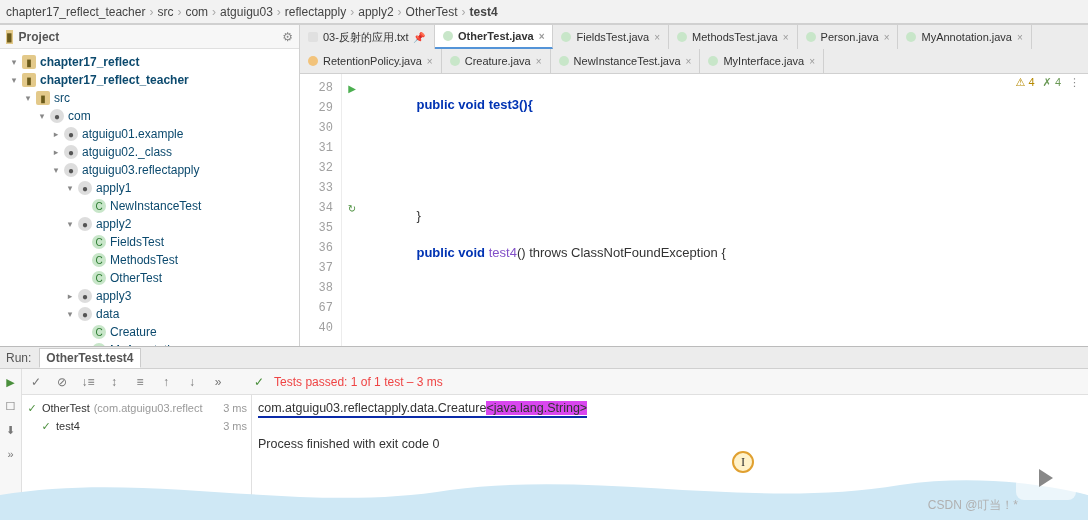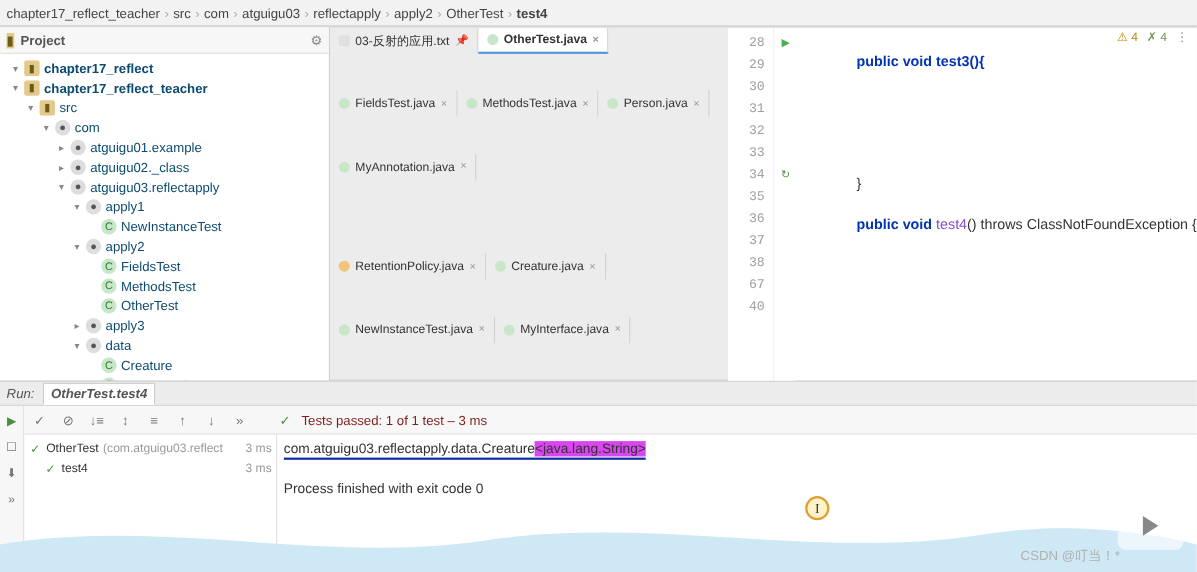--- a/index.html
+++ b/index.html
@@ -12,21 +12,21 @@
 .sidebar-hdr .title { font-weight: 600; color: #555;}
 .tree { flex: 1; overflow: auto; padding: 4px 0; }
 .tree-row { display: flex; align-items: center; height: 18px; padding-right: 6px; white-space: nowrap; }
 .tree-row .arrow { width: 12px; height: 12px; display: inline-flex; align-items: center; justify-content: center; color: #888; font-size: 9px; }
 .tree-row .ticon { width: 14px; height: 14px; margin: 0 4px 0 2px; display: inline-flex; align-items: center; justify-content: center; font-size: 10px; border-radius: 2px;}
 .ticon.folder { background: #e3c98a; color: #6b5b1b; }
 .ticon.pkg { background: #ddd; color: #555; border-radius: 7px;}
 .ticon.cls { background: #c8e6c9; color: #2e7d32; border-radius: 7px;}
 .tree-row .lbl { color: #0c4a6e; }
 .tree-row.bold .lbl { font-weight: 700; }
-.editor { flex: 1; background: #fff; display: flex; flex-direction: row; min-width: 0;}
+.editor { flex: 1; background: #fff; display: flex; flex-direction: column; min-width: 0;}
 .tabs { display: flex; flex-wrap: wrap; border-bottom: 1px solid #d0d0d0; background: #ececec; min-height: 24px;}
 .tab { height: 24px; display: flex; align-items: center; padding: 0 8px; gap: 5px; border-right: 1px solid #d0d0d0; background: #ececec; font-size: 11px;}
 .tab.active { background: #fff; font-weight: 600; border-bottom: 2px solid #5494d8;}
 .tab .ticon-sm { width: 10px; height: 10px; border-radius: 5px; background: #c8e6c9; }
 .tab .ticon-sm.txt { background: #e0e0e0; border-radius: 2px;}
 .tab .ticon-sm.orange { background: #f2c37b; }
 .tab .close { color: #999; font-size: 10px;}
 .code-area { flex: 1; display: flex; min-height: 0; position: relative;}
 .gutter { width: 42px; background: #fff; border-right: 1px solid #ececec; font-family: "Consolas","JetBrains Mono",monospace; font-size: 12px; color: #a0a0a0; text-align: right; padding-top: 4px;}
 .gutter .ln { height: 20px; padding-right: 8px; line-height: 20px; font-family: Liberation Mono, monospace;}
@@ -35,21 +35,21 @@
 .code { flex: 1; font-family: "Consolas","JetBrains Mono",monospace; font-size: 13px; white-space: pre; padding: 4px 0; color: #333; overflow: hidden; min-width: 0;}
 .code .line { height: 20px; line-height: 20px; padding-left: 40px;}
 .kw { color: #0033b3; font-weight: 600;}
 .fn { color: #8250c8; }
 .ann { color: #9e8800; }
 .com { color: #8c8c8c; font-style: italic;}
 .inspections { position: absolute; top: 2px; right: 8px; font-size: 11px; display: flex; gap: 8px; color: #888;}
 .insp-warn { color: #b58900; }
 .insp-ok { color: #6a9955; }
 .run-panel { height: 174px; border-top: 1px solid #bbb; background: #fff; display: flex; flex-direction: column;}
-.run-tabs { height: 22px; background: #ececec; border-bottom: 1px solid #d0d0d0; display: flex; align-items: center; padding: 0 6px; gap: 8px; font-style: italic;}
+.run-tabs { height: 22px; background: #ececec; border-bottom: 1px solid #d0d0d0; display: flex; align-items: center; padding: 0 6px; gap: 8px;}
 .run-tabs .rtab { padding: 2px 6px; color: #555;}
 .run-tabs .rtab.active { background: #fff; border: 1px solid #ccc; border-bottom: 1px solid #fff; font-weight: 600;}
 .run-toolbar { height: 26px; background: #f7f7f7; border-bottom: 1px solid #e0e0e0; display: flex; align-items: center; padding: 0 6px; gap: 10px;}
 .run-toolbar .tb-icon { width:16px; height:16px; display:inline-flex; align-items:center; justify-content:center; color:#777;}
 .tests-pass { color:#4a8f3c;}
 .run-body { flex: 1; display: flex; min-height: 0;}
 .test-tree { width: 230px; border-right: 1px solid #e0e0e0; padding: 4px;}
 .test-tree .trow { display: flex; align-items: center; gap: 4px; height: 18px; font-size: 11px;}
 .test-tree .ok { color: #4a8f3c; width: 12px; text-align: center;}
 .test-tree .ms { color: #999; margin-left: auto;}
@@ -310,21 +310,21 @@
         <span class="tb-icon">✓</span>
         <span class="tb-icon">⊘</span>
         <span class="tb-icon">↓≡</span>
         <span class="tb-icon">↕</span>
         <span class="tb-icon">≡</span>
         <span class="tb-icon">↑</span>
         <span class="tb-icon">↓</span>
         <span class="tb-icon">»</span>
         <span style="width:8px"></span>
         <span class="tests-pass">✓</span>
-        <span style="color:#7f1d1d">Tests passed: 1 of 1 test – 3 ms</span>
+        <span style="color:#ef4444">Tests passed: 1 of 1 test – 3 ms</span>
       </div>
       <div class="run-body">
         <div class="test-tree">
           <div class="trow">
               <span class="ok">✓</span>
               <span>OtherTest</span> 
               <span class="reflect-cls">(com.atguigu03.reflect</span>
               <span class="ms">3 ms</span>
             </div>
           <div class="trow" style="padding-left:14px">

